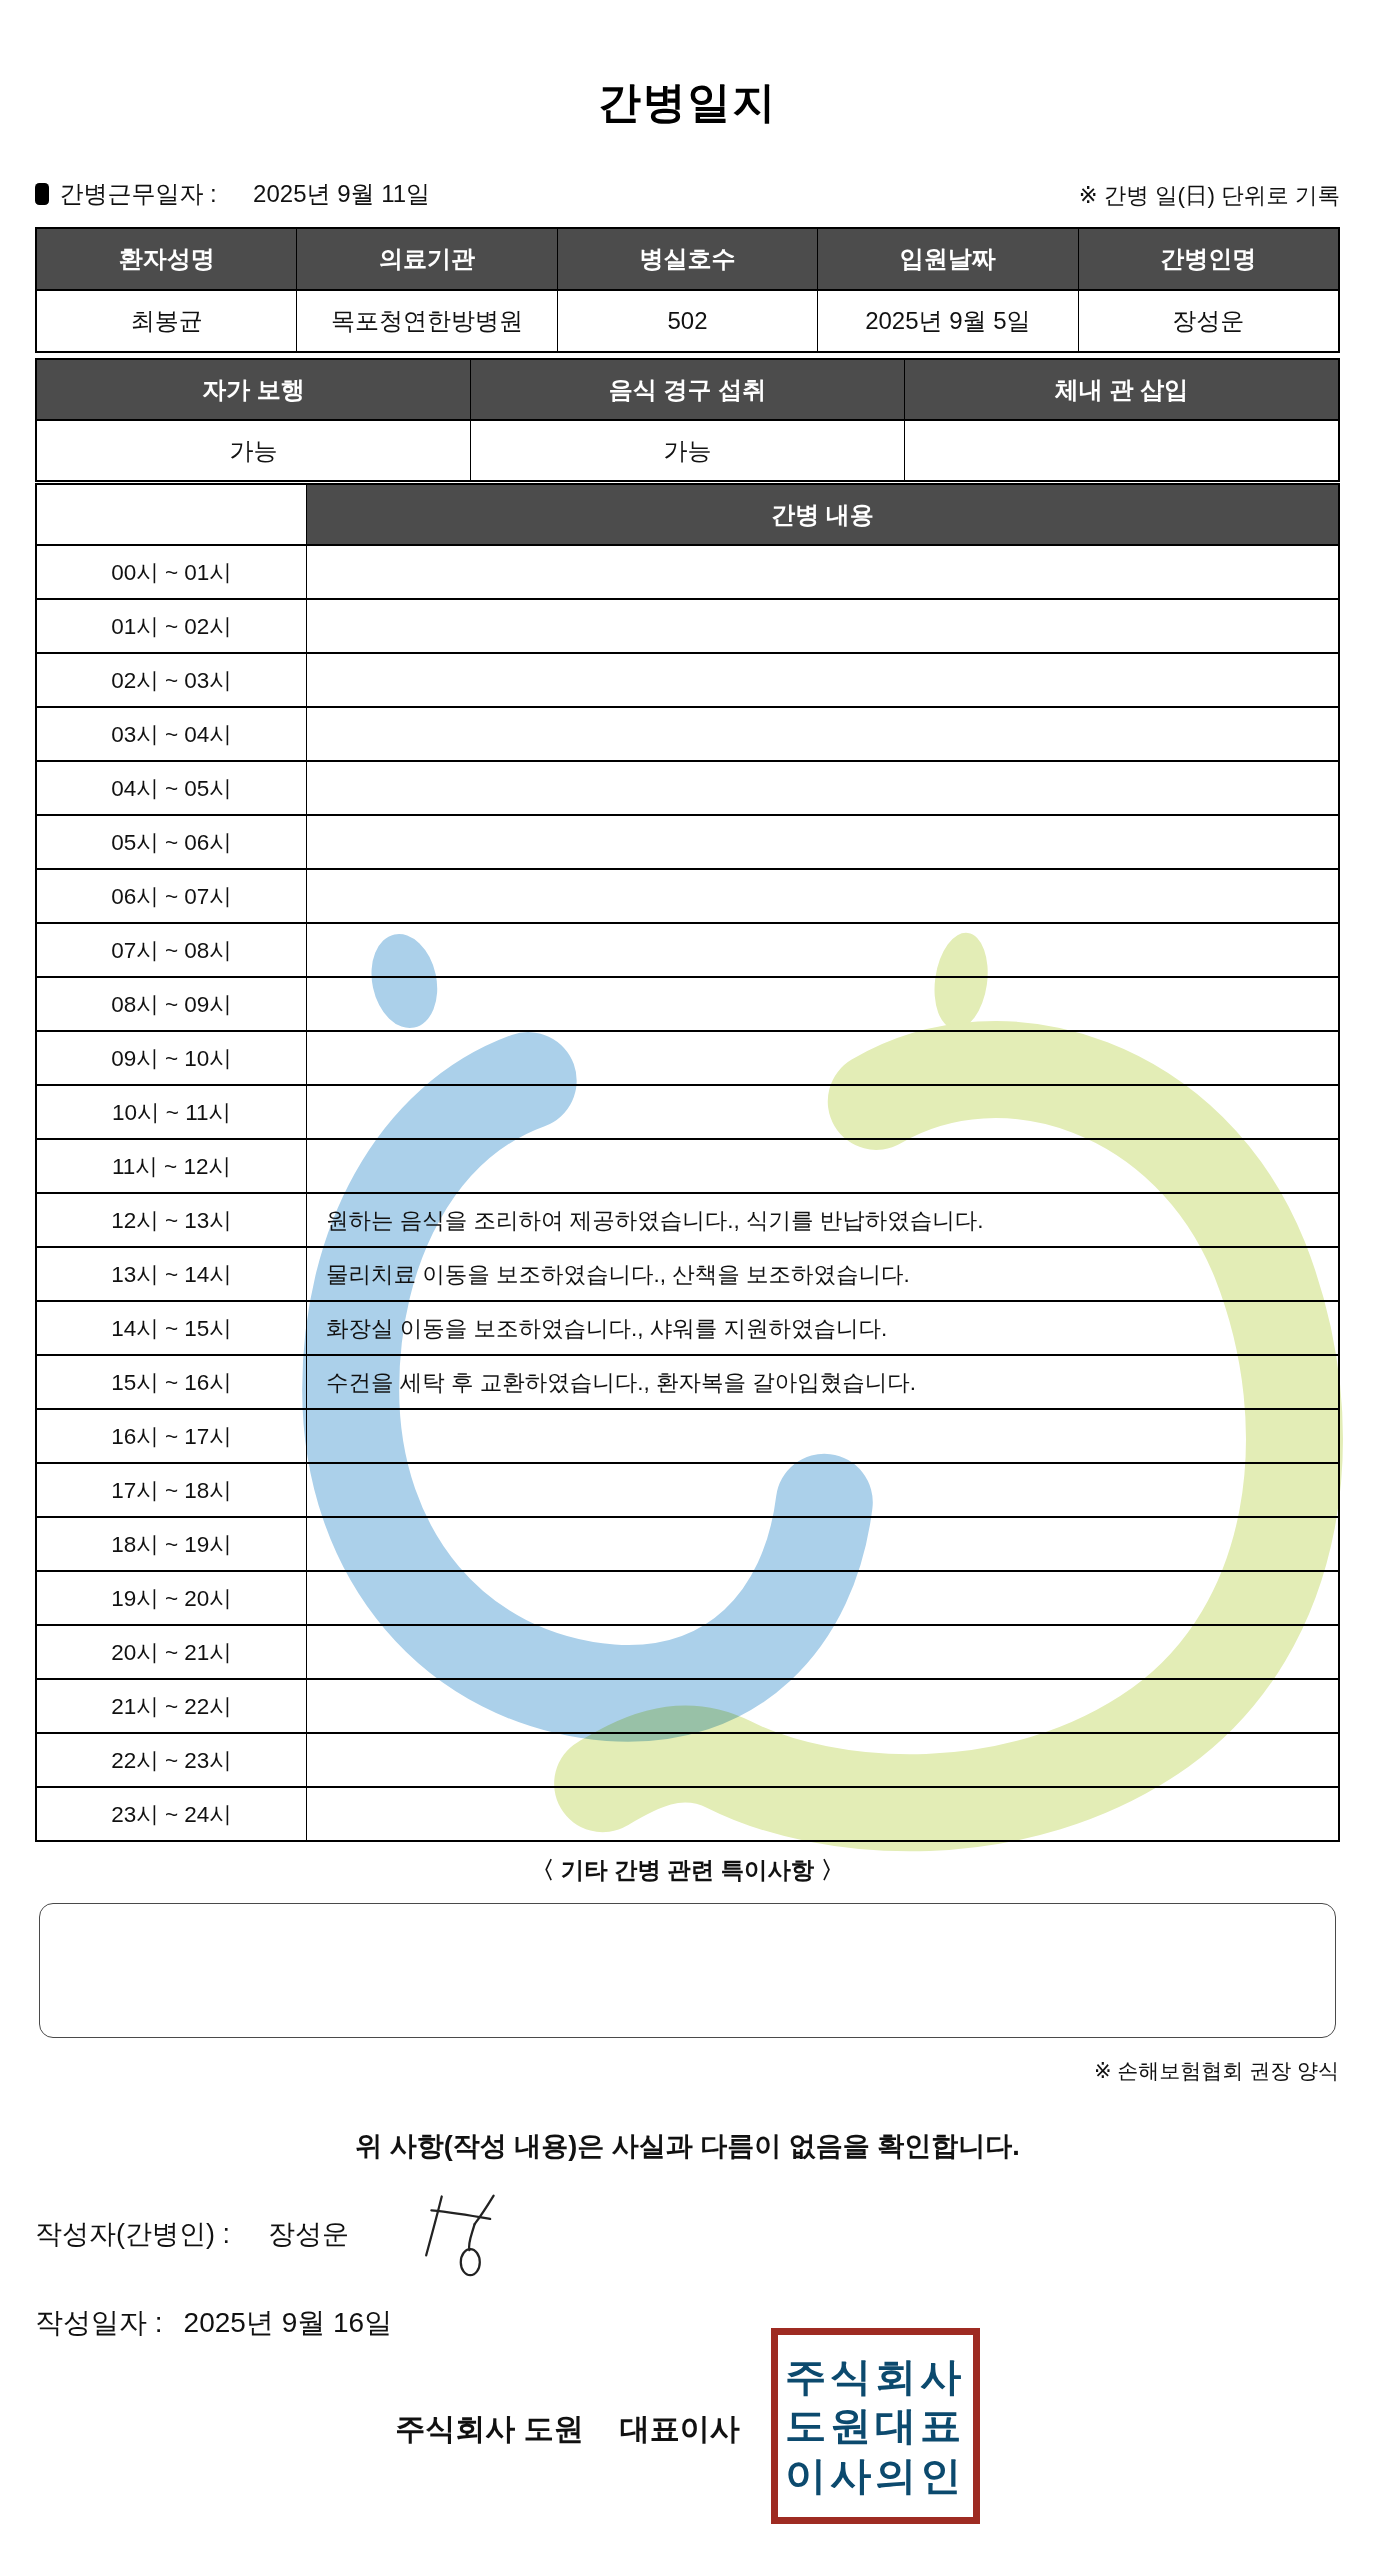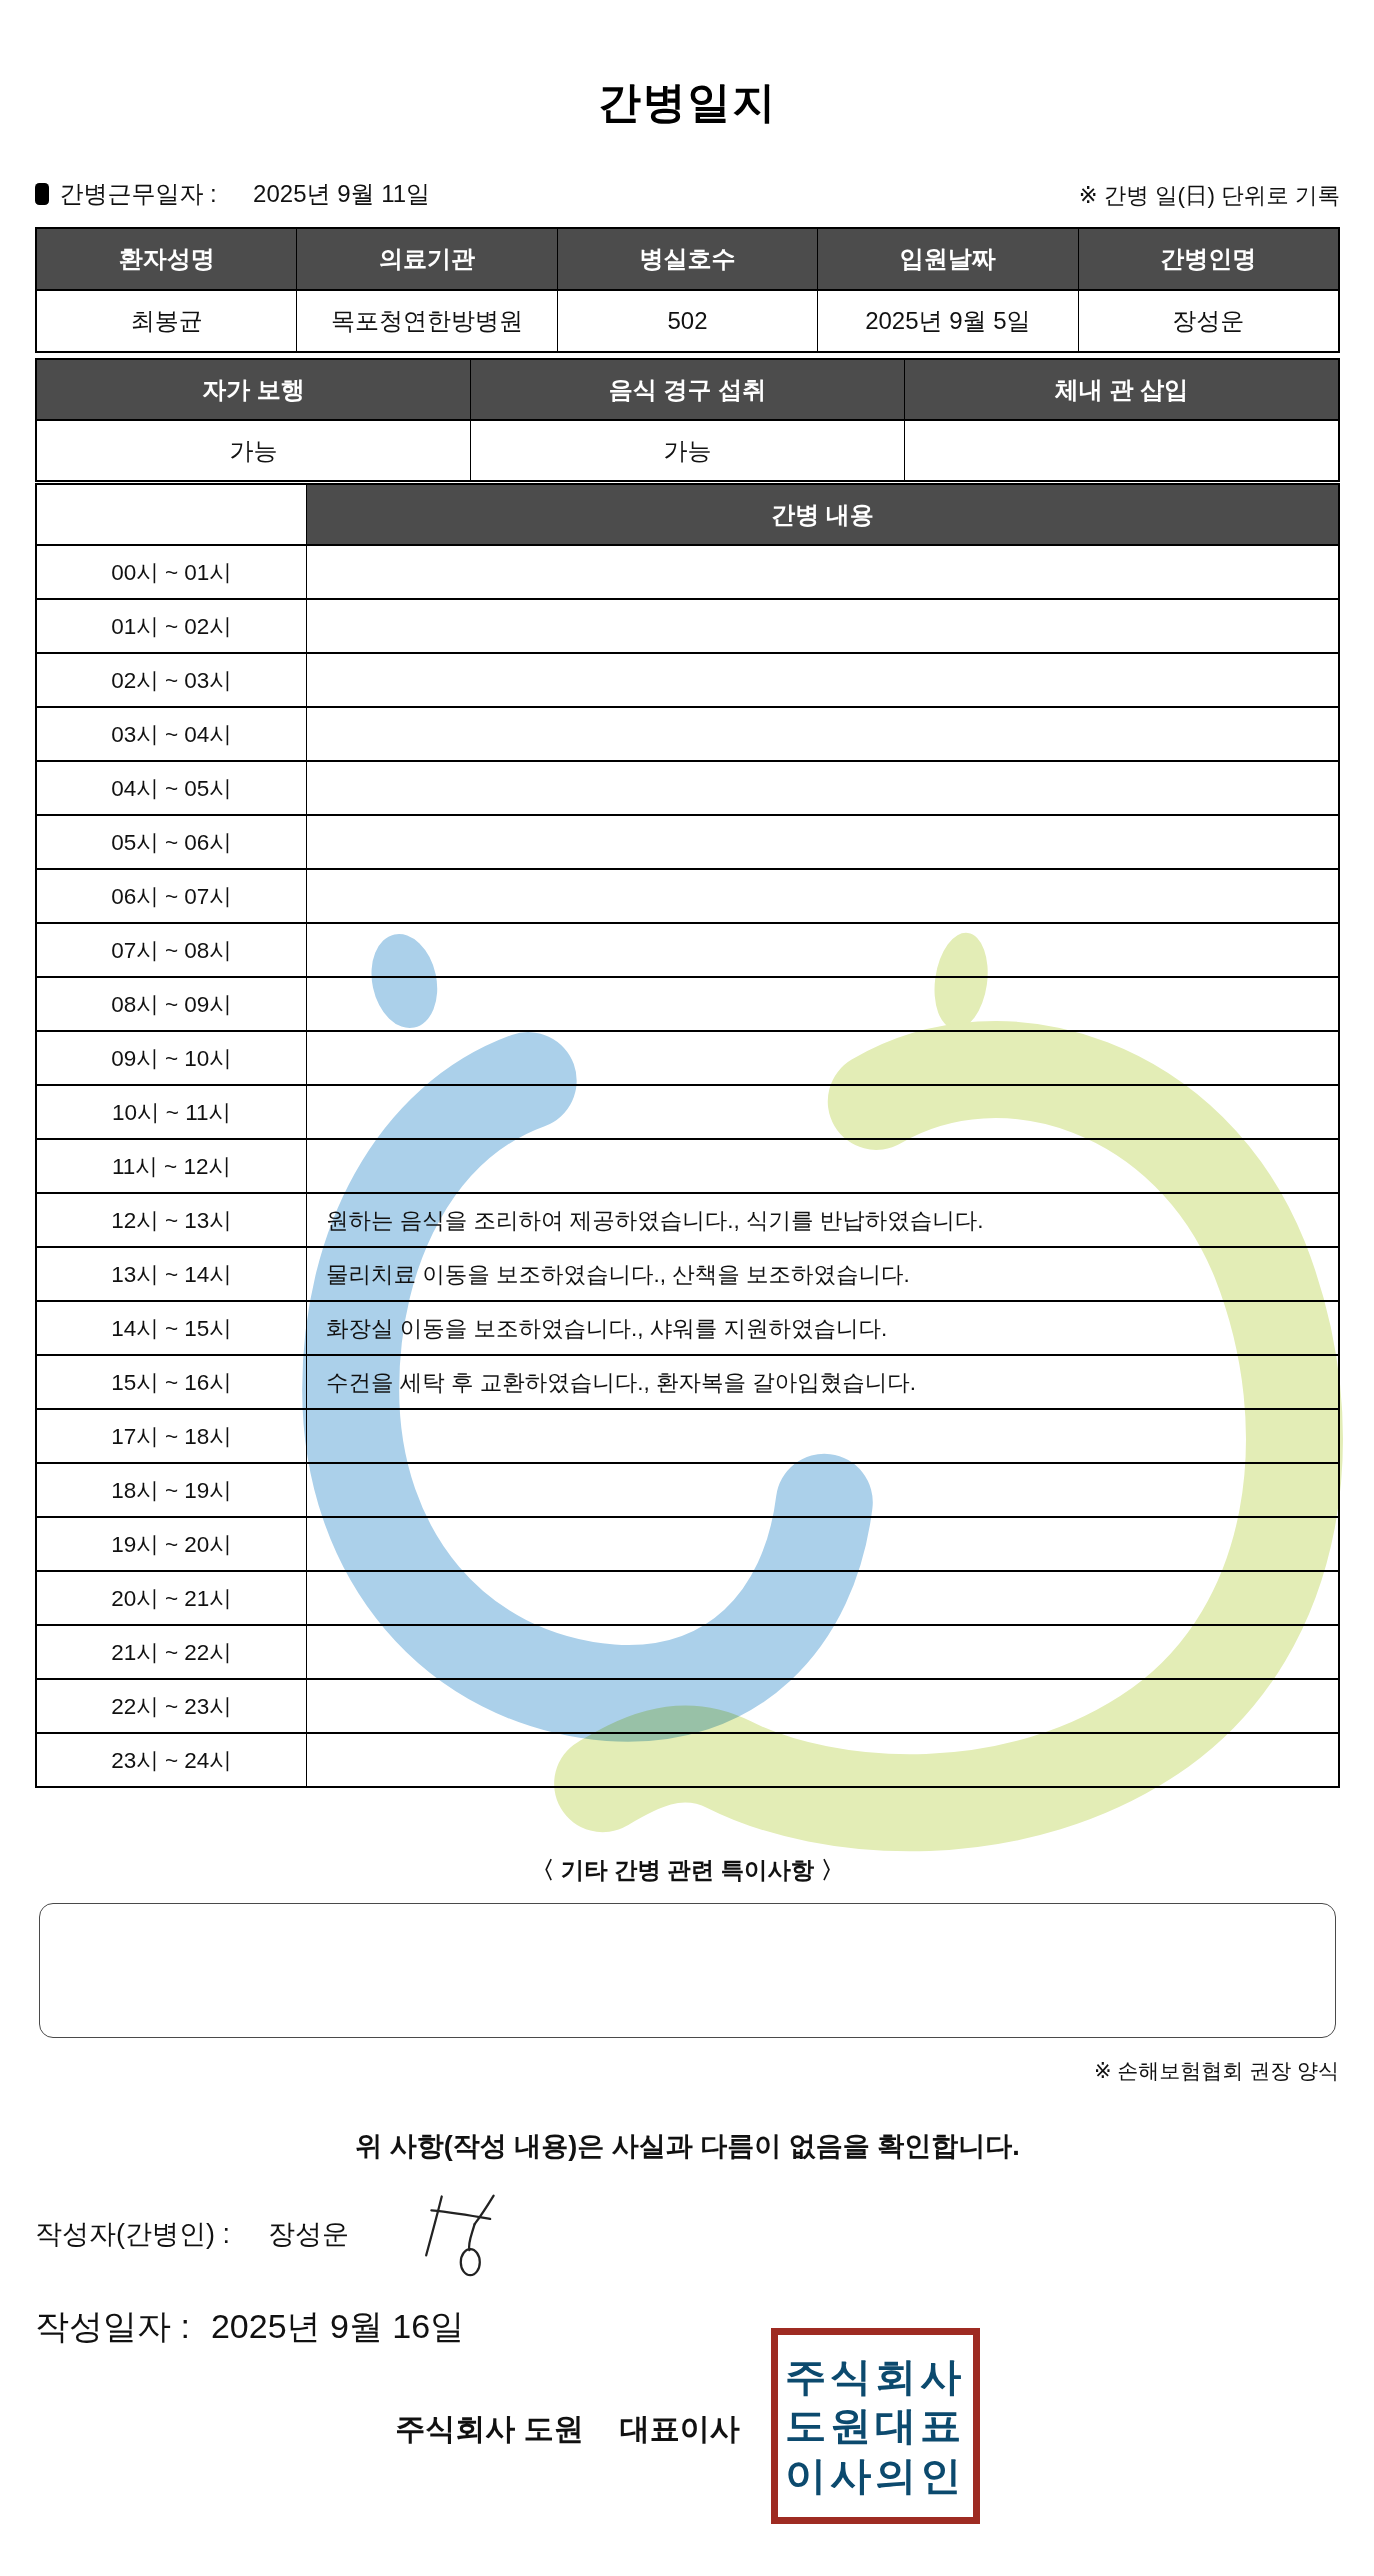--- a/index.html
+++ b/index.html
@@ -37,21 +37,21 @@
   .notes-h{position:absolute;top:1854px;left:0;width:100%;text-align:center;
     font-size:23.4px;font-weight:bold;}
   .notes-box{position:absolute;top:1903px;left:39px;right:39px;height:135px;
     border:1.7px solid #4a4a4a;border-radius:14px;background:transparent;font-size:22.5px;padding:12px;box-sizing:border-box;}
   .form-note{position:absolute;top:2057px;right:36px;font-size:21px;}
 
   .confirm{position:absolute;top:2128px;left:0;width:100%;text-align:center;
     font-size:27px;font-weight:bold;}
 
   .writer{position:absolute;top:2216px;left:35px;font-size:27px;display:flex;gap:38px;}
-  .dateline{position:absolute;top:2304px;left:35px;font-size:34px;display:flex;gap:21px;}
+  .dateline{position:absolute;top:2304px;left:35px;font-size:28px;display:flex;gap:21px;}
   .sig{position:absolute;top:2193px;left:421px;z-index:2;}
 
   .company-row{position:absolute;top:2328px;left:0;width:100%;display:flex;
     justify-content:center;align-items:flex-start;gap:31px;}
   .company-text{font-size:30px;font-weight:bold;padding-top:81px;display:flex;gap:36px;}
   .seal{width:209px;height:196px;box-sizing:border-box;border:7.8px solid #9e2b22;
     color:#0c4a6e;display:flex;flex-direction:column;justify-content:center;align-items:center;
     font-weight:bold;font-size:39px;line-height:1.26;letter-spacing:3.5px;}
   .seal div{transform:scaleX(1.06);}
 </style>
@@ -183,20 +183,24 @@
           </tr>
       <tr class="r">
             <td class="time">14시 ~ 15시</td>
             <td class="content">화장실 이동을 보조하였습니다., 샤워를 지원하였습니다.</td>
           </tr>
       <tr class="r">
             <td class="time">15시 ~ 16시</td>
             <td class="content">수건을 세탁 후 교환하였습니다., 환자복을 갈아입혔습니다.</td>
           </tr>
       <tr class="r">
+            <td class="time">16시 ~ 17시</td>
+            <td class="content"></td>
+          </tr>
+      <tr class="r">
             <td class="time">17시 ~ 18시</td>
             <td class="content"></td>
           </tr>
       <tr class="r">
             <td class="time">18시 ~ 19시</td>
             <td class="content"></td>
           </tr>
       <tr class="r">
             <td class="time">19시 ~ 20시</td>
             <td class="content"></td>

